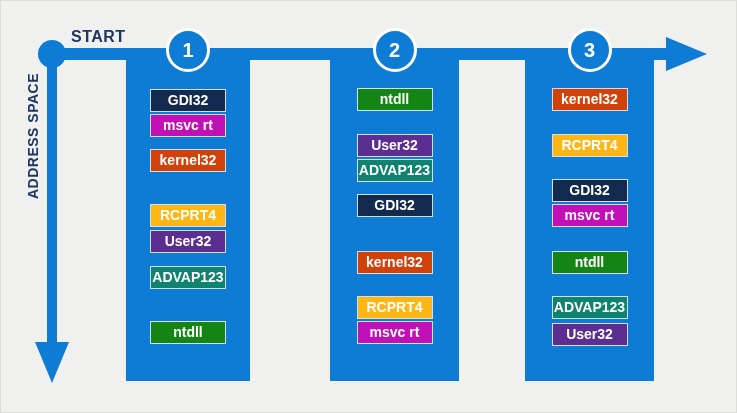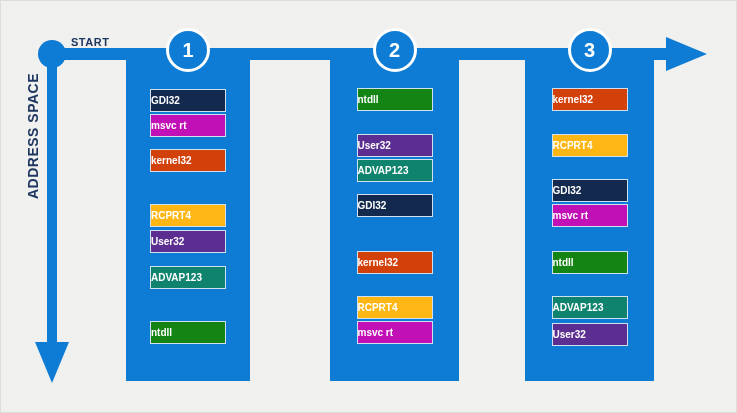--- a/index.html
+++ b/index.html
@@ -6,22 +6,22 @@
   .canvas{
     position:relative;
     width:735px;height:411px;
     background:var(--bg,#f0f0ee);
     border:1px solid #dcdcda;
     overflow:hidden;
     font-family:"Liberation Sans", sans-serif;
     font-weight:bold;
   }
   .start-label{
-    position:absolute;left:70px;top:35px;
-    font-size:11px;letter-spacing:.5px;
+    position:absolute;left:70px;top:27px;
+    font-size:16px;letter-spacing:.5px;
     color:var(--navy,#1e3660);
   }
   .axis-label{
     position:absolute;left:24px;top:72px;
     writing-mode:vertical-rl;transform:rotate(180deg);
     font-size:14px;letter-spacing:.5px;
     color:var(--navy,#1e3660);
     white-space:nowrap;
   }
   .dot{
@@ -56,21 +56,21 @@
     position:absolute;top:-26px;left:50%;transform:translateX(-50%);
     width:38px;height:38px;border-radius:50%;
     background:var(--accent,#0e7cd4);
     border:3px solid #ffffff;
     color:#ffffff;font-size:20px;line-height:38px;text-align:center;
   }
   .block{
     position:absolute;left:50%;transform:translateX(-50%);
     width:76px;height:23px;box-sizing:border-box;
     border:1px solid var(--blockborder,#cfe0ef);
-    color:#ffffff;font-size:10px;line-height:21px;text-align:left;
+    color:#ffffff;font-size:14px;line-height:21px;text-align:center;
     white-space:nowrap;
   }
 </style>
 </head>
 <body>
 
 <div class="canvas">
   <div class="start-label">START</div>
   <div class="axis-label">ADDRESS SPACE</div>
 

